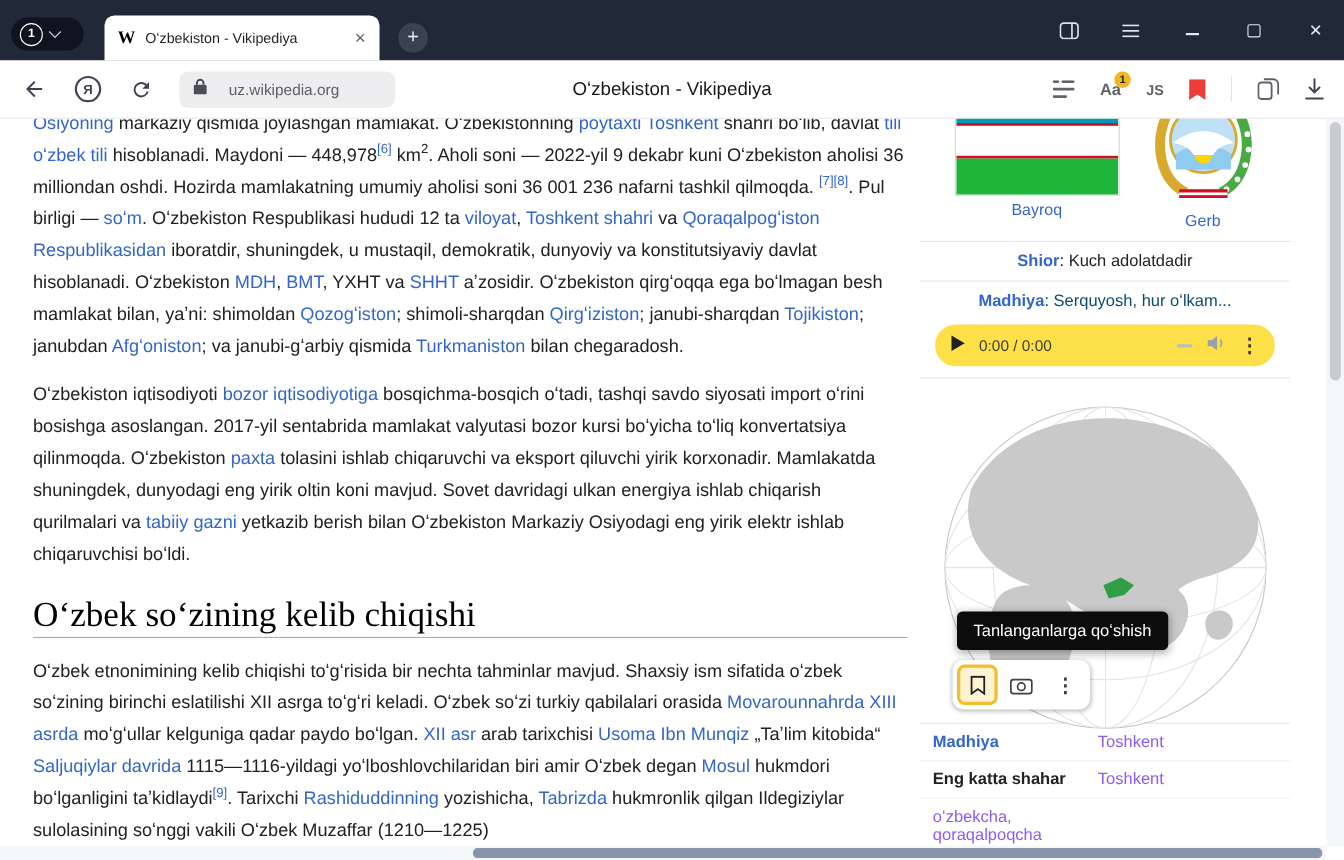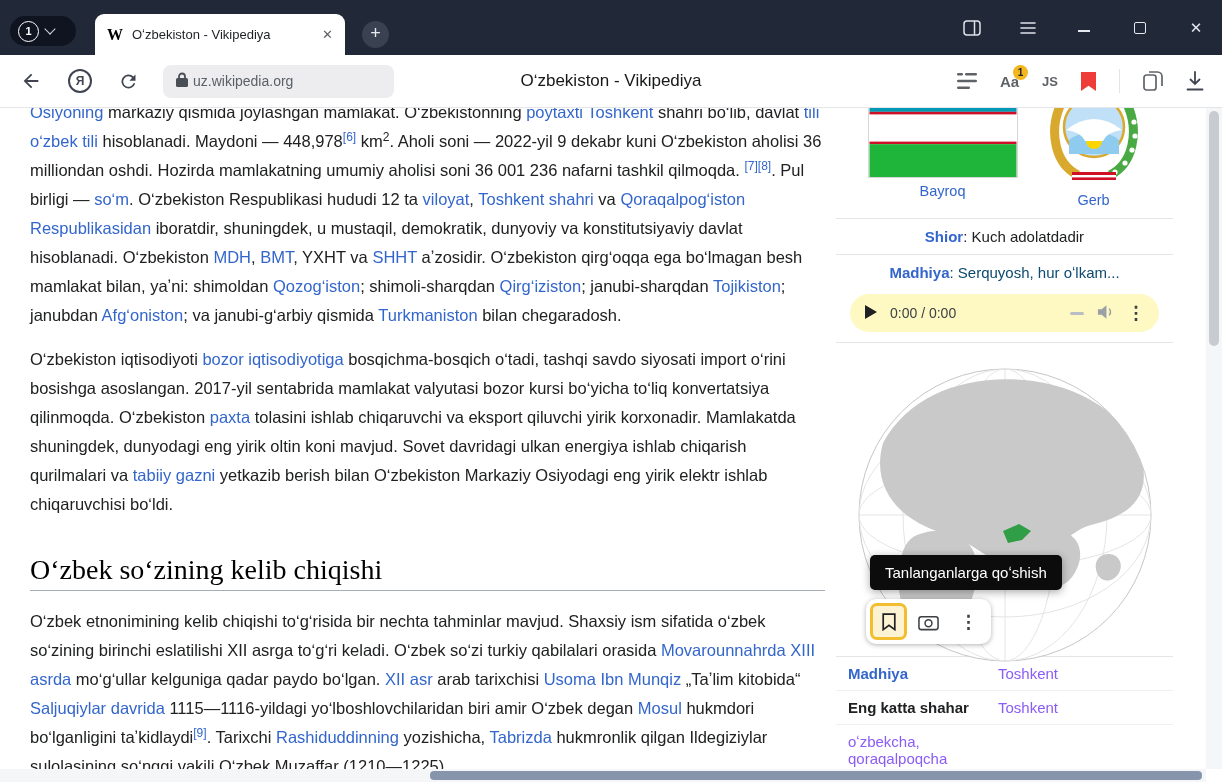--- a/index.html
+++ b/index.html
@@ -29,53 +29,53 @@
   .x-glyph { color:#e4e8ef; font-size:15px; }
 
   
   .toolbar { position:absolute; top:55px; left:0; right:0; height:53px; background:#fff;
              border-bottom:1px solid #e3e5e8; display:flex; align-items:center; }
   .tb-btn { display:flex; align-items:center; justify-content:center; cursor:pointer; }
   .back { margin-left:20px; }
   .ya-circle { margin-left:26px; width:24px; height:24px; border:2px solid #3f4450; border-radius:50%;
                color:#3f4450; font-size:12px; font-weight:bold; display:flex; align-items:center; justify-content:center; }
   .reload { margin-left:26px; }
-  .addressbar { margin-left:24px; height:33px; width:231px; background:#ededef; border-radius:8px;
-                display:flex; align-items:center; gap:5px; padding:0 13px; cursor:text; }
+  .addressbar { margin-left:24px; height:33px; width:196px; background:#ededef; border-radius:8px;
+                display:flex; align-items:center; gap:20px; padding:0 13px; cursor:text; }
   .addr-text { font-size:14px; color:#5b6067; white-space:nowrap; }
   .page-title { position:absolute; left:50%; transform:translateX(-50%); font-size:17px; color:#17181a; }
   .tb-right { position:absolute; right:18px; height:53px; display:flex; align-items:center; gap:23px; }
   .translate-wrap { position:relative; }
   .glyph-icon { font-size:13px; font-weight:bold; color:#5f6368; letter-spacing:0; }
   .badge { position:absolute; top:-8px; right:-9px; width:15px; height:15px; border-radius:50%;
            background:#f3b61e; color:#20242b; font-size:10px; font-weight:bold;
            display:flex; align-items:center; justify-content:center; }
   .vdiv { width:1px; height:24px; background:#e2e4e7; }
 
   
   .content { position:absolute; top:108px; left:0; right:0; bottom:0; background:#fff; overflow:hidden; }
   .article { position:absolute; top:-10px; left:30px; width:795px; font-size:16.5px;
              line-height:29px; color:#202122; }
   .article p { margin-bottom:15px; }
   .lnk { color:#3366cc; cursor:pointer; }
   sup { font-size:12px; line-height:0; }
-  h2.section { font-family:"Liberation Serif", serif; font-weight:400; font-size:28px; color:#000;
-               border-bottom:1px solid #a7adb5; padding-bottom:6px; margin:36px 0 16px; }
+  h2.section { font-family:"Liberation Serif", serif; font-weight:400; font-size:32px; color:#000;
+               border-bottom:1px solid #a7adb5; padding-bottom:6px; margin:25px 0 16px; }
 
   
   .infobox { position:absolute; top:-30px; left:836px; width:337px; font-size:15px; color:#202122; }
   .ib-media { display:flex; justify-content:center; align-items:flex-start; gap:28px; padding-bottom:10px; }
   .media-block { text-align:center; }
   .media-caption { display:block; margin-top:5px; font-size:14.5px; color:#3366cc; cursor:pointer; }
   .flag-svg { border:1px solid #d6d6d6; display:block; }
   .ib-row { border-top:1px solid #e3e5e9; text-align:center; padding:9px 8px; }
   .blue-bold { color:#3366cc; font-weight:bold; cursor:pointer; }
   .blue-txt { color:#0c4a6e; cursor:pointer; }
   .player-row { padding:4px 14px 10px; }
-  .player { height:38px; background:#fef9c3; border-radius:19px; display:flex; align-items:center;
+  .player { height:38px; background:#fde047; border-radius:19px; display:flex; align-items:center;
             padding:0 14px; gap:12px; }
   .player-time { font-size:14px; color:#3c4043; }
   .seek-dash { flex:1; display:flex; justify-content:flex-end; }
   .seek-dash i { width:14px; height:3px; background:#b9bec5; border-radius:2px; }
   .globe-row { position:relative; border-top:1px solid #e3e5e9; padding:22px 0; height:314px;
                display:flex; justify-content:center; }
   .tooltip { position:absolute; left:34px; bottom:66px; background:#0c0c0d; color:#fff; font-size:15px;
              padding:9px 15px; border-radius:5px; white-space:nowrap; box-shadow:0 2px 8px rgba(0,0,0,.35); }
   .overlay-bar { position:absolute; left:30px; bottom:12px; background:#fff; border-radius:10px;
                  padding:4px; display:flex; gap:3px; box-shadow:0 1px 5px rgba(0,0,0,.3); }

